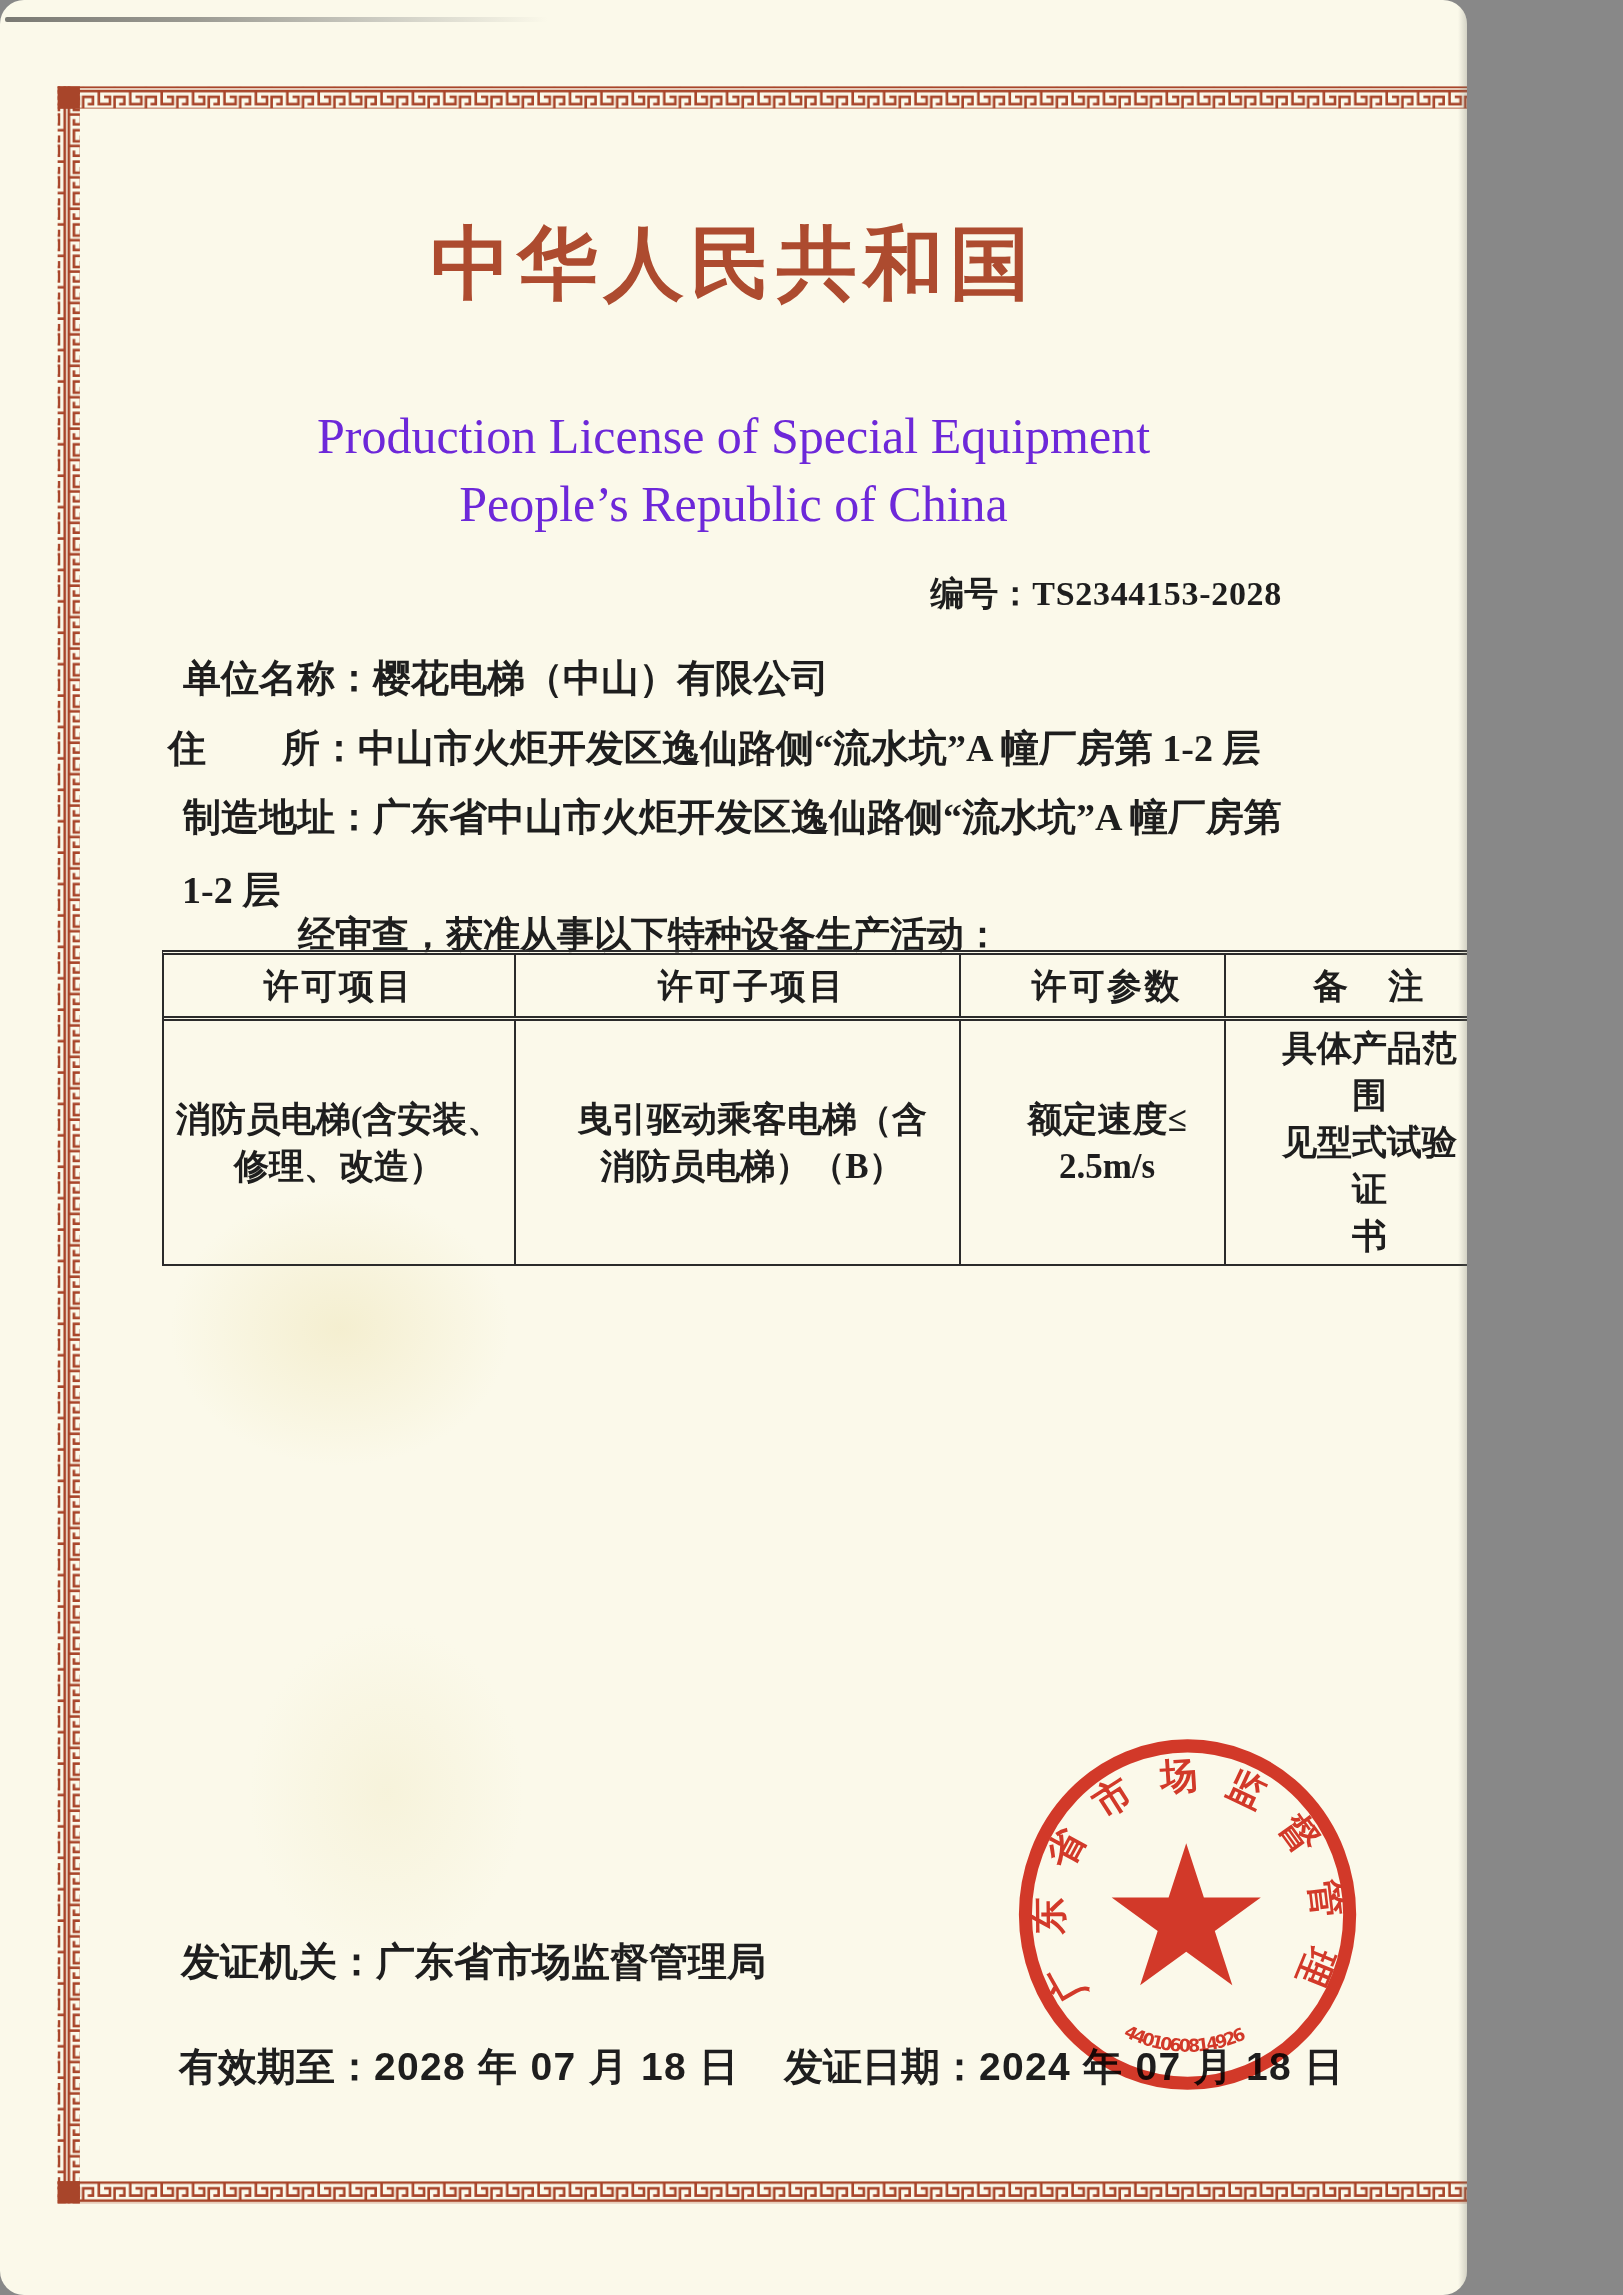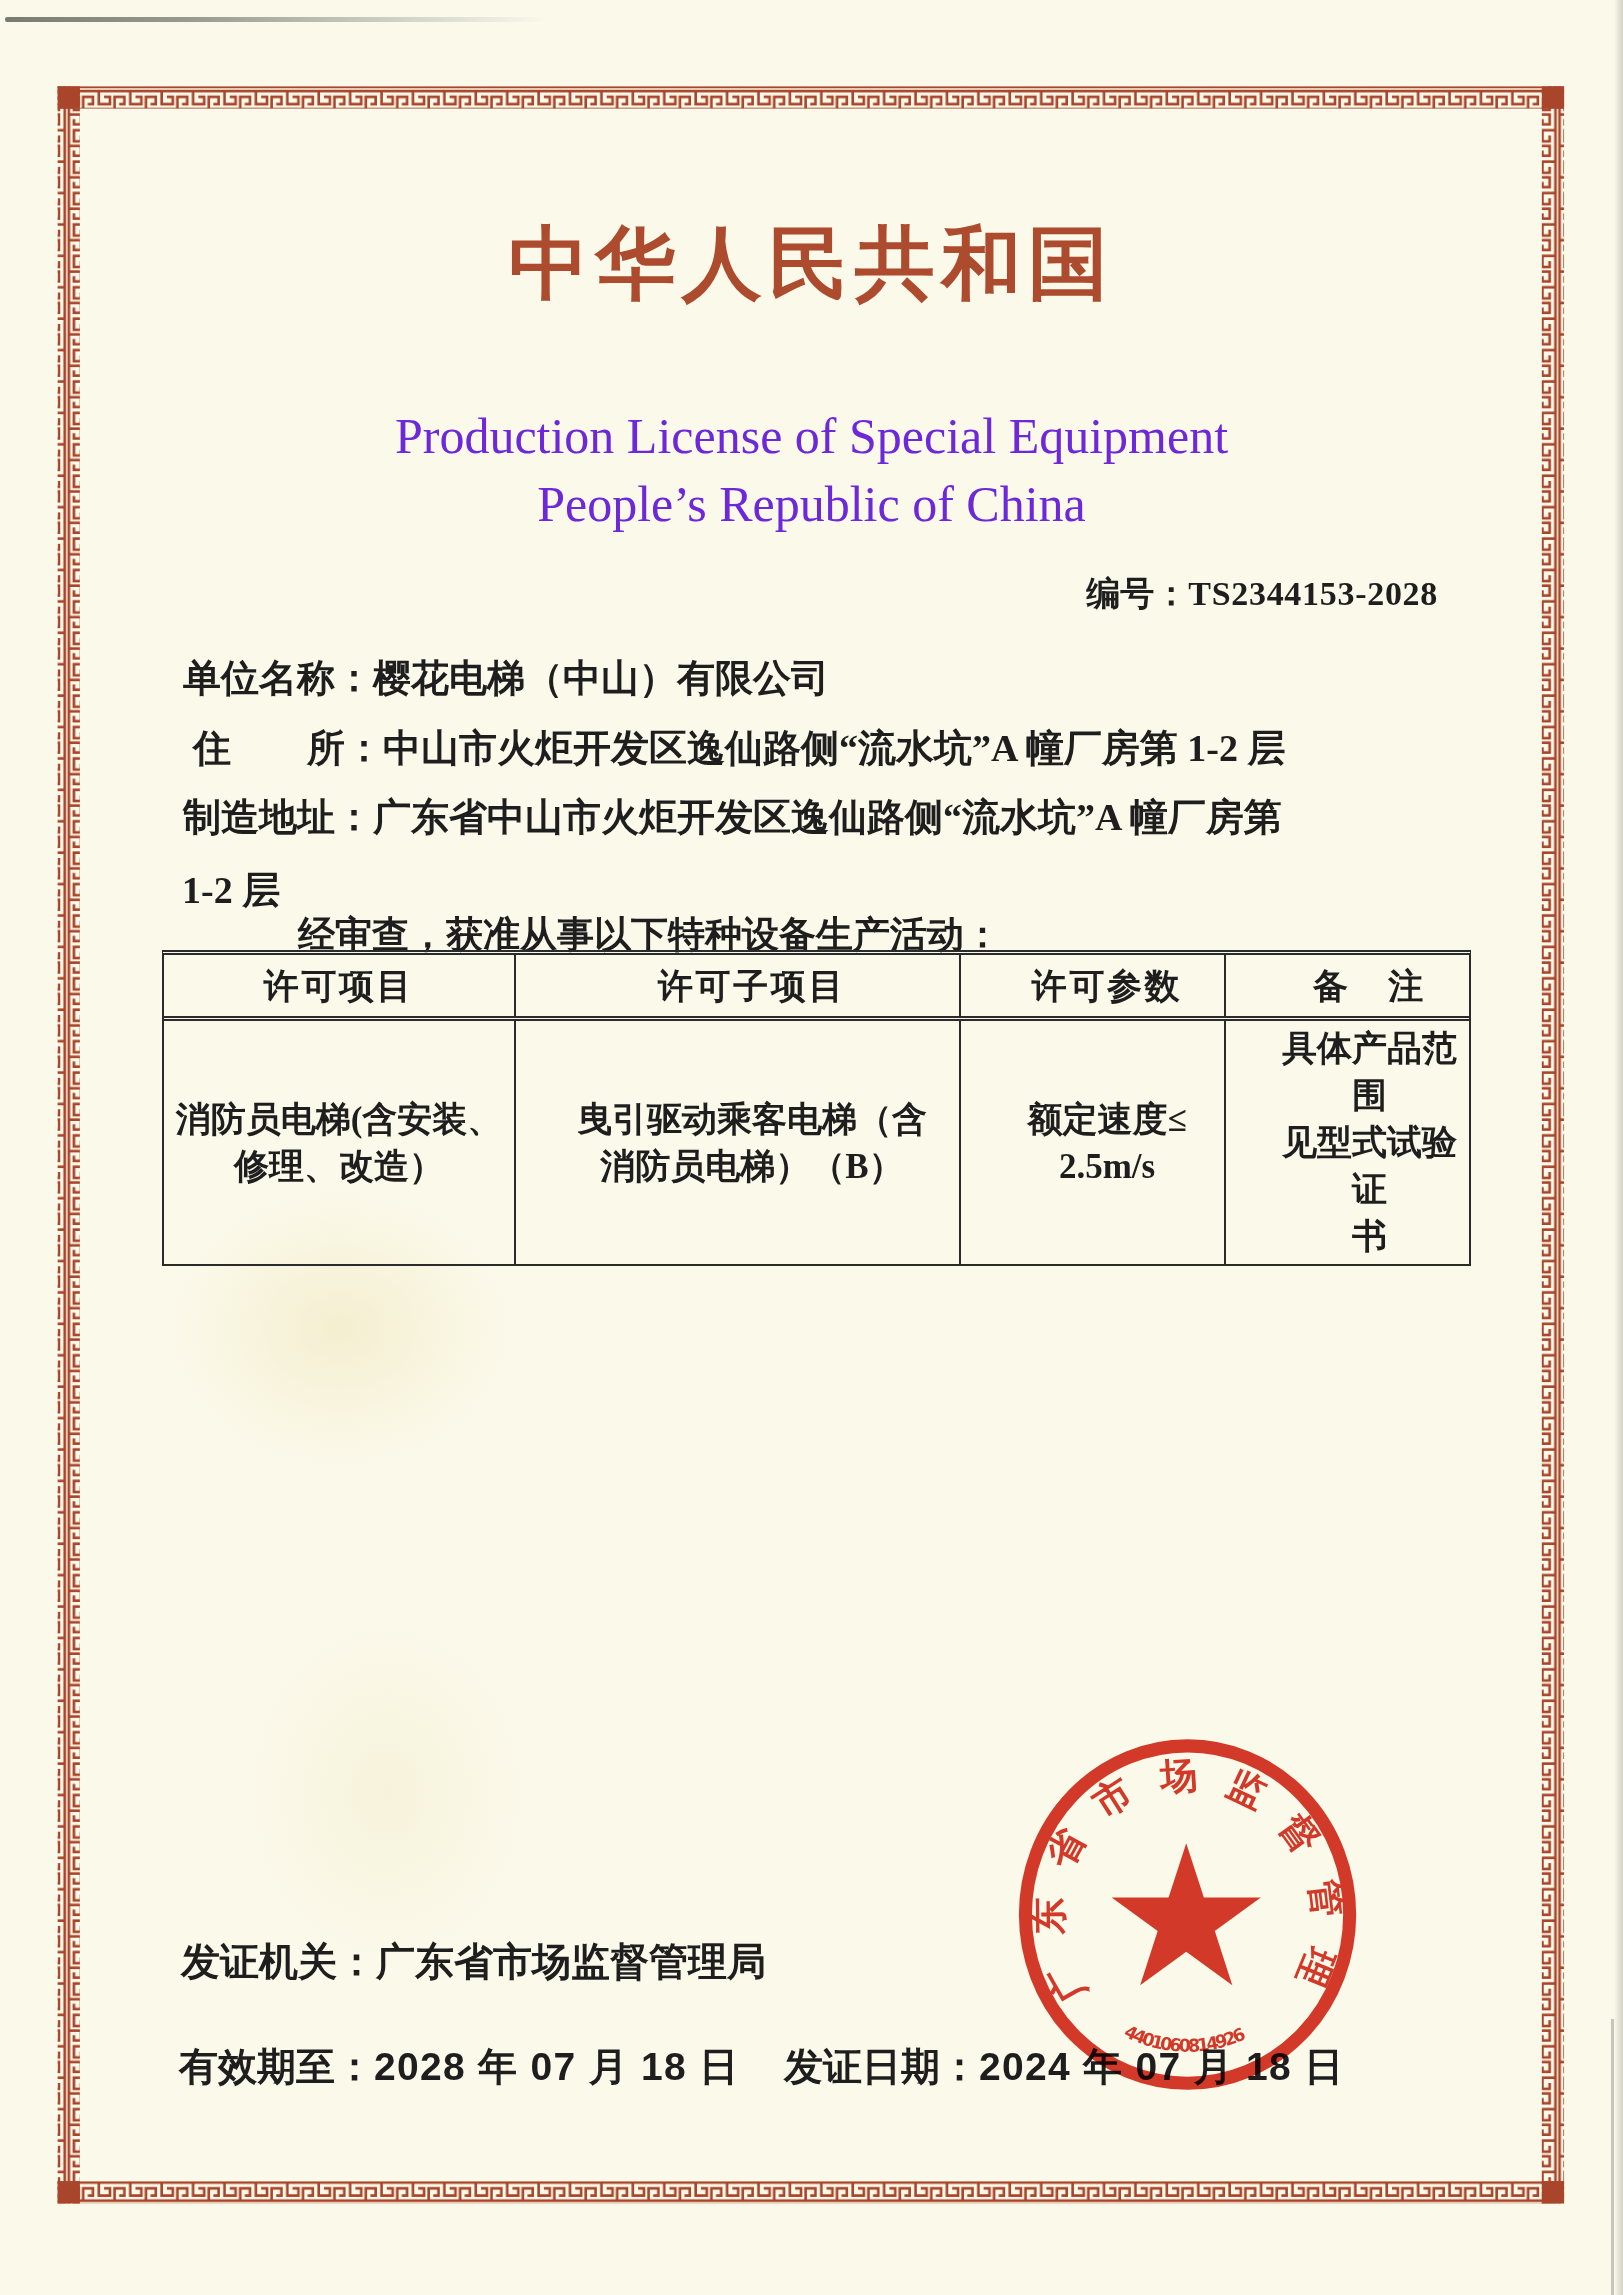--- a/index.html
+++ b/index.html
@@ -1,22 +1,23 @@
 <!DOCTYPE html>
 <html style="font-size:10.5px"><head>
 <meta charset="utf-8">
 <style>
   html,body{margin:0;padding:0;background:#888;}
   .page{
     position:relative;
-    width:1623px;height:2295px;
+    width:1467px;height:2295px;
     background:#fbf9ea;
     overflow:hidden;
     font-family:"Liberation Serif","DejaVu Serif",serif;
     color:#1e1e1e;
+    border-radius:24px;
   }
   .abs{position:absolute;}
   .frame-svg{position:absolute;left:0;top:0;z-index:1;}
   
   .title-cn{
     left:0;width:100%;text-align:center;
     font-weight:bold;color:#ad4b2f;z-index:2;
     letter-spacing:6.5px;
   }
   .title-cn1{top:211px;font-size:80px;}
@@ -25,21 +26,21 @@
     left:0;width:100%;text-align:center;
     font-size:50px;color:#6d28d9;z-index:2;
   }
   .title-en1{top:407px;}
   .title-en2{top:475px;}
   
   .line{white-space:nowrap;z-index:2;font-size:38px;font-weight:600;}
   .license-no{top:571px;right:185px;font-size:34px;}
   .license-no .lic-val{font-weight:600;letter-spacing:0.7px;}
   .f1{left:183px;top:653px;}
-  .f2{left:193px;top:723px;}
+  .f2{left:168px;top:723px;}
   .f3{left:183px;top:792px;}
   .f4{left:182px;top:865px;}
   .intro{left:298px;top:910px;font-size:37px;}
   
   .lic-table{
     left:162px;top:950px;width:1309px;z-index:2;
     border:2.6px solid #2b2b2b;border-top:5.9px double #2b2b2b;
     box-sizing:border-box;
   }
   .tr{display:grid;grid-template-columns:352px 416px 236px 1fr;gap:29px;}

